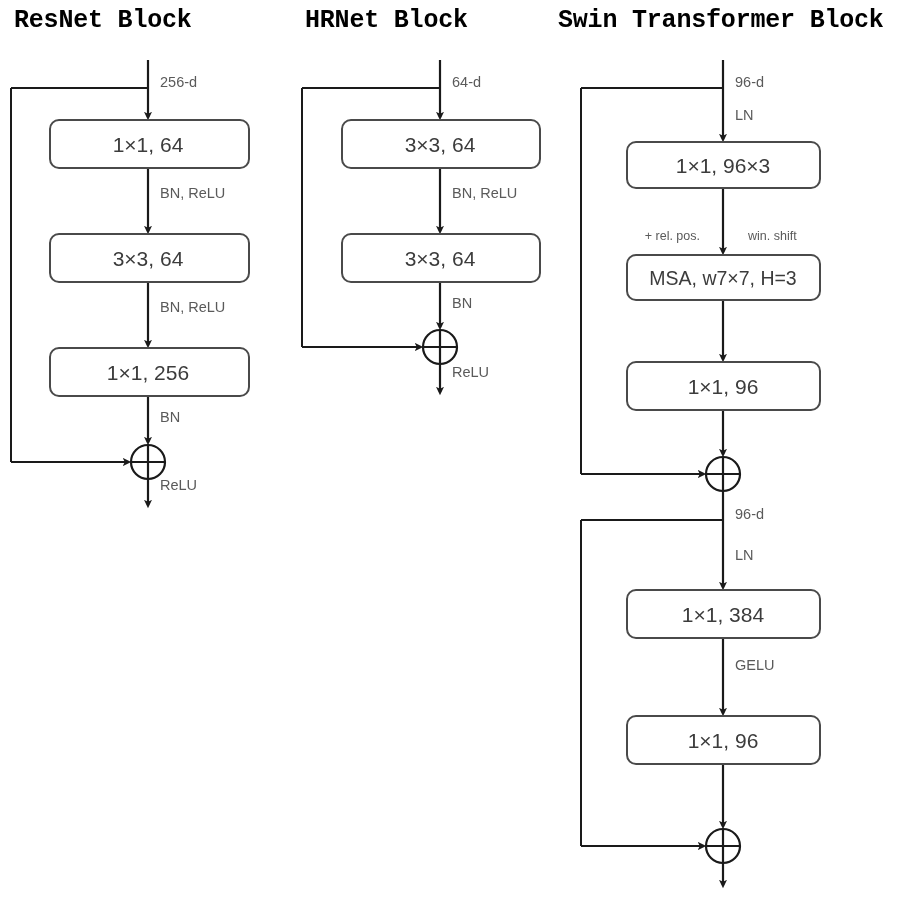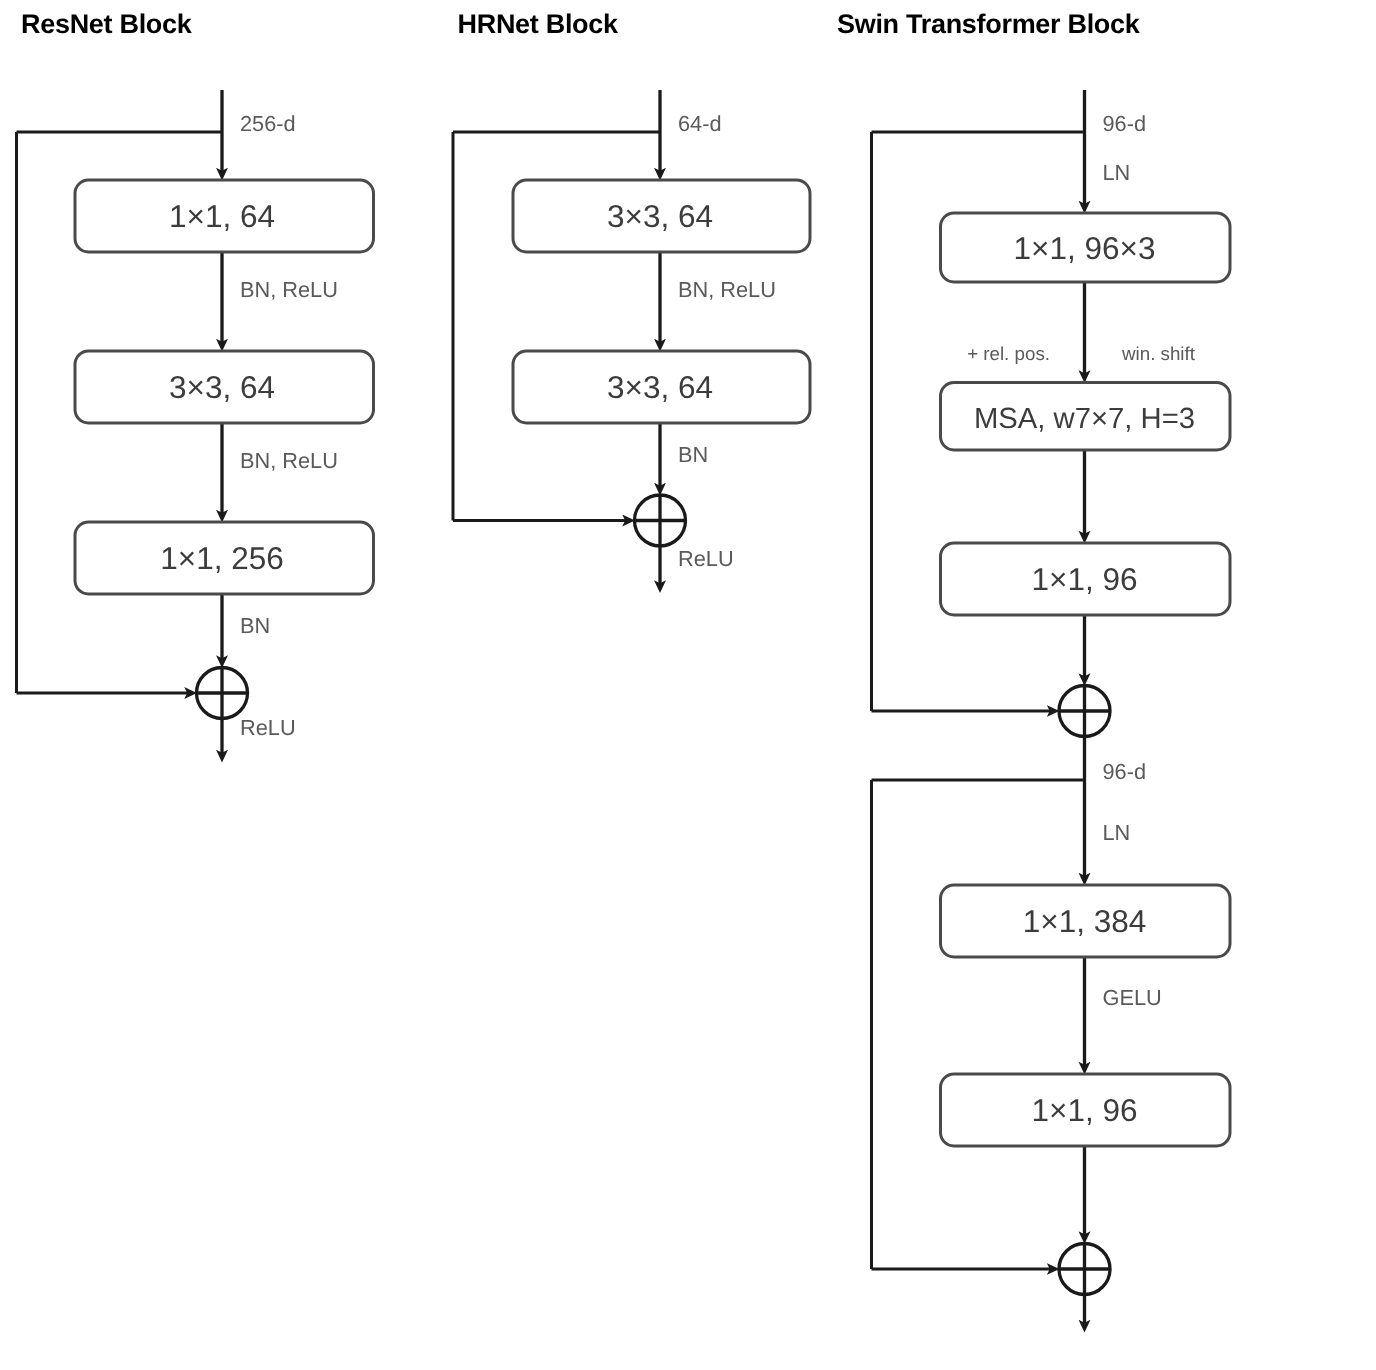--- a/index.html
+++ b/index.html
@@ -19,23 +19,23 @@
   }
   svg.diagram {
     position: absolute;
     left: 0;
     top: 0;
     width: 917px;
     height: 913px;
   }
   .col-title {
     position: absolute;
-    font-family: Liberation Sans, sans-serif;
+    font-family: Liberation Mono, monospace;
     font-weight: bold;
-    font-size: 18px;
+    font-size: 25px;
     color: #000000;
     white-space: nowrap;
     letter-spacing: -0.2px;
   }
   .node-label {
     font-family: "Liberation Sans", sans-serif;
     font-size: 21px;
     fill: #3c3c3c;
   }
   .node-label.small {

